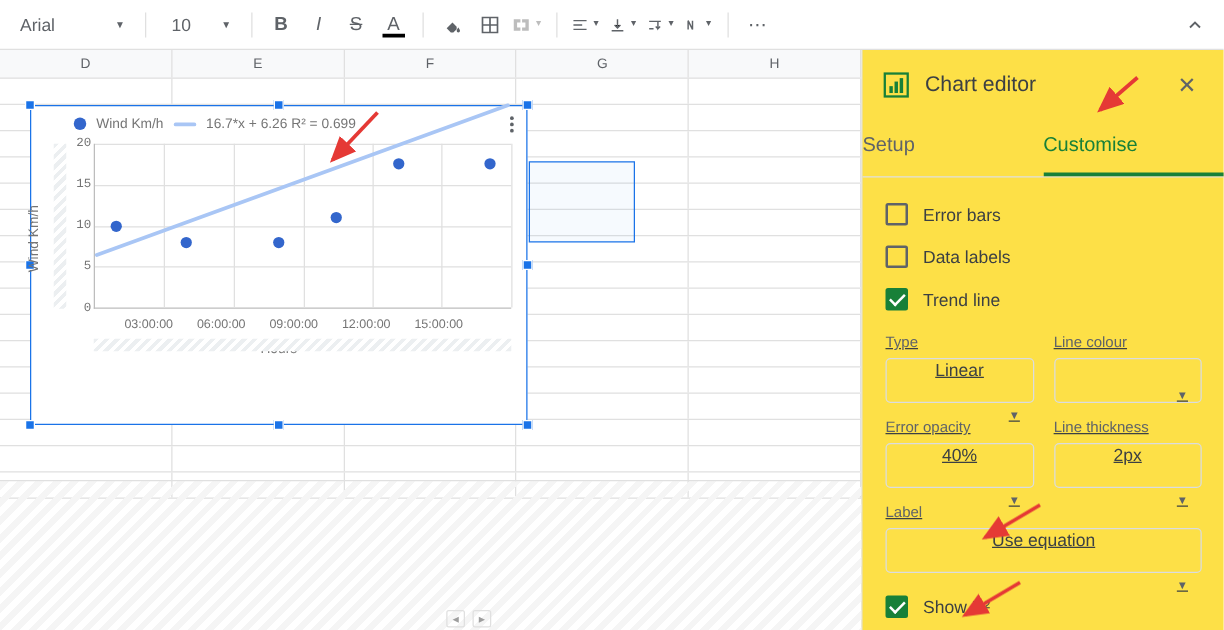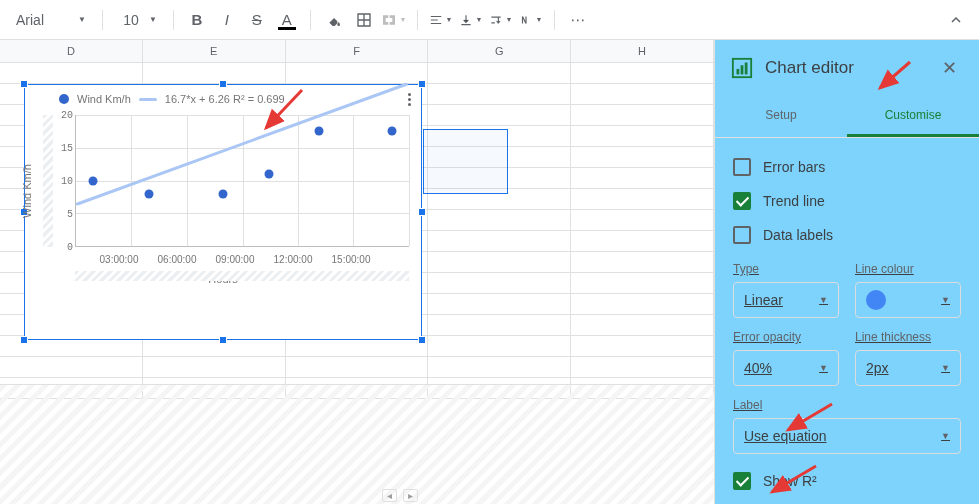--- a/index.html
+++ b/index.html
@@ -2,21 +2,21 @@
 <html><head>
 <meta charset="utf-8">
 <style>
   * { box-sizing: border-box; }
   html, body { margin: 0; padding: 0; font-family: Arial, sans-serif; font-size: 13px; color: #3c4043; background: #fff; overflow: hidden; }
   .app { width: 979px; height: 504px; position: relative; display: flex; flex-direction: column; }
 
   
   .toolbar { height: 40px; border-bottom: 1px solid #e0e0e0; display: flex; align-items: center; padding: 0 10px; gap: 4px; }
   .tb-sep { width: 1px; height: 20px; background: #e0e0e0; margin: 0 6px; }
-  .tb-select { display: flex; align-items: center; gap: 6px; padding: 4px 6px; border-radius: 4px; cursor: pointer; color: #5f6368; font-size: 14px; }
+  .tb-select { display: flex; align-items: center; gap: 20px; padding: 4px 6px; border-radius: 4px; cursor: pointer; color: #5f6368; font-size: 14px; }
   .tb-select .caret { font-size: 8px; color: #5f6368; }
   .font-name { width: 56px; }
   .font-size { width: 24px; text-align: center; }
   .tb-btn { width: 26px; height: 26px; display: flex; align-items: center; justify-content: center; border-radius: 4px; cursor: pointer; color: #5f6368; font-size: 15px; }
   .tb-btn.disabled { color: #bdbdbd; cursor: default; }
   .bold { font-weight: bold; }
   .italic { font-style: italic; }
   .strike { text-decoration: line-through; }
   .font-color { position: relative; }
   .font-color::after { content: ""; position: absolute; left: 4px; right: 4px; bottom: 3px; height: 3px; background: #000; }
@@ -54,37 +54,37 @@
   .vgrid { position: absolute; top: 0; bottom: 0; width: 0; border-left: 1px solid #e0e0e0; }
   .ytick { position: absolute; left: 26px; font-size: 10px; color: #757575; transform: translateY(-50%); width: 16px; text-align: right; font-family: Liberation Mono, monospace;}
   .xtick { position: absolute; bottom: 6px; font-size: 10px; color: #757575; transform: translateX(-50%); }
   .dot { position: absolute; width: 9px; height: 9px; border-radius: 50%; background: #3366cc; transform: translate(-50%,-50%); }
   .trend { position: absolute; height: 3px; background: #a9c6f5; transform-origin: left center; border-radius: 2px; }
   .hatch { position: absolute; background: repeating-linear-gradient(135deg, #eceff1 0 3px, #fff 3px 6px); }
   .kebab { position: absolute; top: 2px; right: 2px; width: 20px; height: 24px; display: flex; flex-direction: column; align-items: center; justify-content: center; gap: 2px; cursor: pointer; }
   .kebab span { width: 3px; height: 3px; border-radius: 50%; background: #5f6368; }
 
   
-  .panel { width: 265px; border-left: 1px solid #e0e0e0; display: flex; flex-direction: column; background: #7dd3fc; }
+  .panel { width: 290px; border-left: 1px solid #e0e0e0; display: flex; flex-direction: column; background: #fde047; }
   .panel-hdr { height: 56px; display: flex; align-items: center; padding: 0 16px; gap: 12px; }
   .panel-title { font-size: 17px; color: #3c4043; flex: 1; }
   .close-x { font-size: 18px; color: #5f6368; cursor: pointer; padding: 6px; }
   .tabs { display: flex; border-bottom: 1px solid #e0e0e0; }
-  .tab { flex: 1; text-align: center; padding: 12px 0; font-size: 12px; color: #5f6368; cursor: pointer; }
+  .tab { flex: 1; text-align: left; padding: 12px 0; font-size: 16px; color: #5f6368; cursor: pointer; }
   .tab.active { color: #188038; font-weight: 400; border-bottom: 3px solid #188038; }
   .panel-body { flex: 1; overflow-y: auto; padding: 12px 18px; }
   .check-row { display: flex; align-items: center; gap: 12px; padding: 8px 0; font-size: 14px; color: #3c4043; }
   .cbox { width: 18px; height: 18px; border: 2px solid #5f6368; border-radius: 2px; position: relative; cursor: pointer; flex-shrink: 0; }
   .cbox.checked { background: #188038; border-color: #188038; }
   .cbox.checked::after { content: ""; position: absolute; left: 4px; top: 0px; width: 5px; height: 10px; border: solid #fff; border-width: 0 2px 2px 0; transform: rotate(45deg); }
   .form-grid { display: grid; grid-template-columns: 1fr 1fr; gap: 12px 16px; margin-top: 10px; }
   .form-col { display: flex; flex-direction: column; gap: 6px; text-decoration: underline; }
   .form-col.full { grid-column: 1 / -1; }
   .flabel { font-size: 12px; color: #5f6368; }
-  .dd { border: 1px solid #dadce0; border-radius: 4px; height: 36px; display: flex; align-items: center; padding: 0 10px; font-size: 14px; color: #3c4043; cursor: pointer; gap: 24px; }
+  .dd { border: 1px solid #dadce0; border-radius: 4px; height: 36px; display: flex; align-items: center; padding: 0 10px; font-size: 14px; color: #3c4043; cursor: pointer; gap: 24px; flex-direction: column; }
   .dd .caret { margin-left: auto; font-size: 9px; color: #5f6368; }
   .color-dot { width: 20px; height: 20px; border-radius: 50%; background: #4285f4; }
 
   
   .arrow { position: absolute; pointer-events: none; }
   .arrow svg { overflow: visible; }
 
   .footer { position: absolute; bottom: 0; right: 290px; height: 18px; display: flex; gap: 6px; padding: 0 6px; align-items: center; font-size: 10px; color: #9e9e9e;}
   .footer span { border: 1px solid #e0e0e0; padding: 0 4px; border-radius: 2px;}
 </style>
@@ -371,26 +371,26 @@
       <div class="tabs">
         <div class="tab">Setup</div>
         <div class="tab active">Customise</div>
       </div>
       <div class="panel-body">
         <div class="check-row">
           <div class="cbox"></div>
           <span>Error bars</span>
         </div>
         <div class="check-row">
+          <div class="cbox"></div>
+          <span>Data labels</span>
+        </div>
+        <div class="check-row">
           <div class="cbox checked"></div>
           <span>Trend line</span>
-        </div>
-        <div class="check-row">
-          <div class="cbox"></div>
-          <span>Data labels</span>
         </div>
 
         <div class="form-grid">
           <div class="form-col">
             <span class="flabel">Type</span>
             <div class="dd">
               <span>Linear</span>
               <span class="caret">▼</span>
             </div>
           </div>

